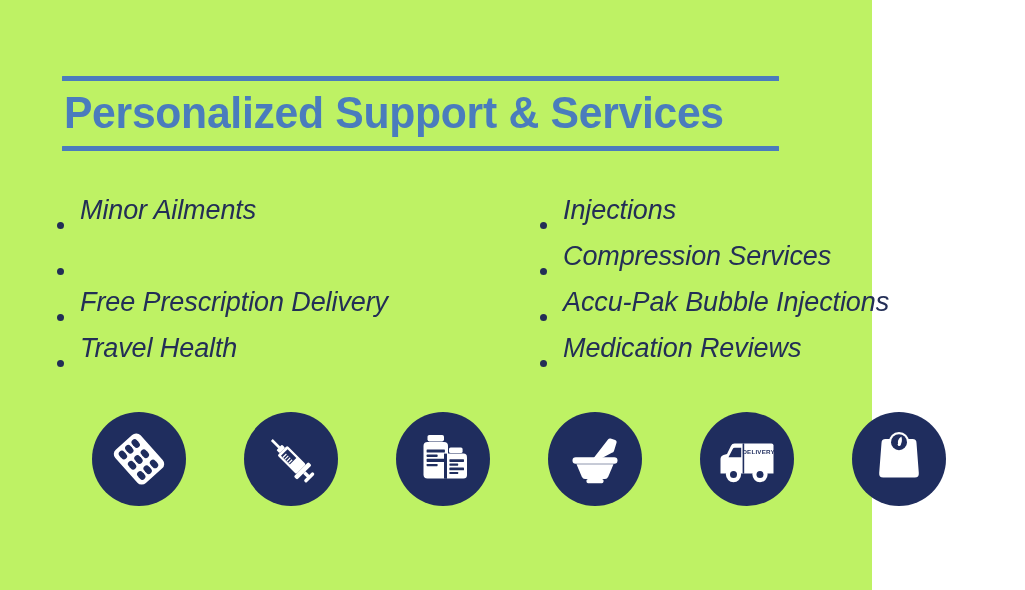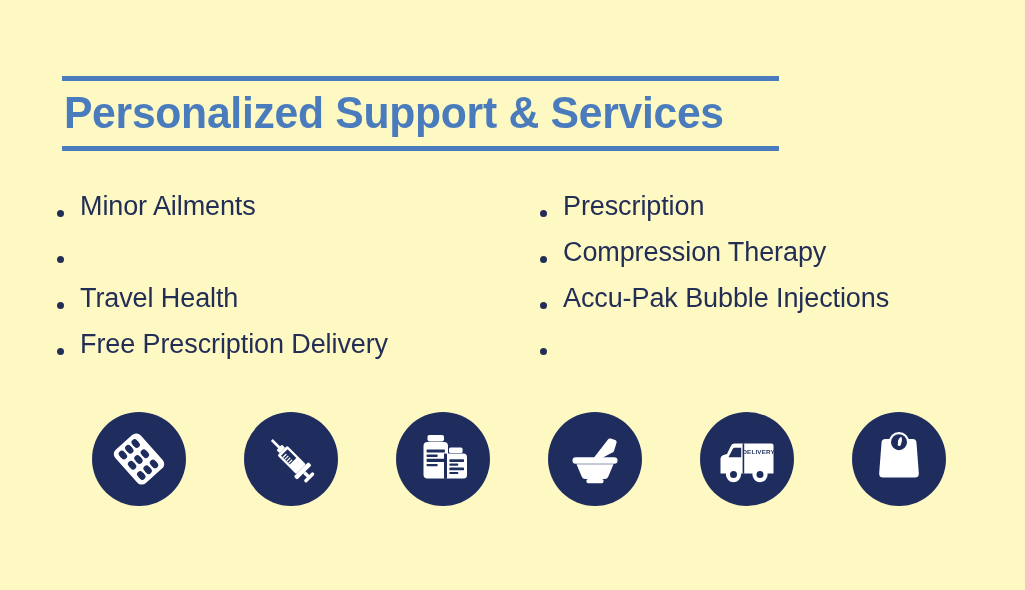--- a/index.html
+++ b/index.html
@@ -9,23 +9,24 @@
   }
   body {
     width: 1025px;
     height: 590px;
     overflow: hidden;
     font-family: "Liberation Sans", sans-serif;
     -webkit-font-smoothing: antialiased;
   }
   .page {
     position: relative;
-    width: 1025px;
+    width: 844px;
     height: 590px;
-    background: #fef9c3;
+    background: #bef264;
+    padding-left: 28px;
   }
 
   
   .title-block {
     position: absolute;
     left: 62px;
     top: 76px;
     width: 717px;
   }
   .rule {
@@ -59,22 +60,23 @@
   }
   .col {
     position: absolute;
     top: 0;
   }
   .col-left  { left: 57px; }
   .col-right { left: 540px; }
 
   .bullet-row {
     display: flex;
-    align-items: center;
+    align-items: flex-end;
     height: 46px;
+    font-style: italic;
   }
   .bullet-dot {
     width: 7px;
     height: 7px;
     border-radius: 50%;
     background: #232e56;
     margin-top: 15px;
     flex: 0 0 auto;
   }
   .bullet-text {
@@ -124,43 +126,44 @@
     <div class="col col-left">
       <div class="bullet-row">
         <span class="bullet-dot"></span>
         <span class="bullet-text">Minor Ailments</span>
       </div>
       <div class="bullet-row">
         <span class="bullet-dot"></span>
       </div>
       <div class="bullet-row">
         <span class="bullet-dot"></span>
+        <span class="bullet-text">Free Prescription Delivery</span>
+      </div>
+      <div class="bullet-row">
+        <span class="bullet-dot"></span>
         <span class="bullet-text">Travel Health</span>
       </div>
-      <div class="bullet-row">
-        <span class="bullet-dot"></span>
-        <span class="bullet-text">Free Prescription Delivery</span>
-      </div>
     </div>
 
     <div class="col col-right">
       <div class="bullet-row">
         <span class="bullet-dot"></span>
-        <span class="bullet-text">Prescription</span>
-      </div>
-      <div class="bullet-row">
-        <span class="bullet-dot"></span>
-        <span class="bullet-text">Compression Therapy</span>
+        <span class="bullet-text">Injections</span>
+      </div>
+      <div class="bullet-row">
+        <span class="bullet-dot"></span>
+        <span class="bullet-text">Compression Services</span>
       </div>
       <div class="bullet-row">
         <span class="bullet-dot"></span>
         <span class="bullet-text">Accu-Pak Bubble Injections</span>
       </div>
       <div class="bullet-row">
         <span class="bullet-dot"></span>
+        <span class="bullet-text">Medication Reviews</span>
       </div>
     </div>
 
   </div>
 
   <div class="icon-row">
 
     <div class="icon-circle" style="left:0px;">
       <span>
         <svg width="62" height="62" viewBox="0 0 62 62">

